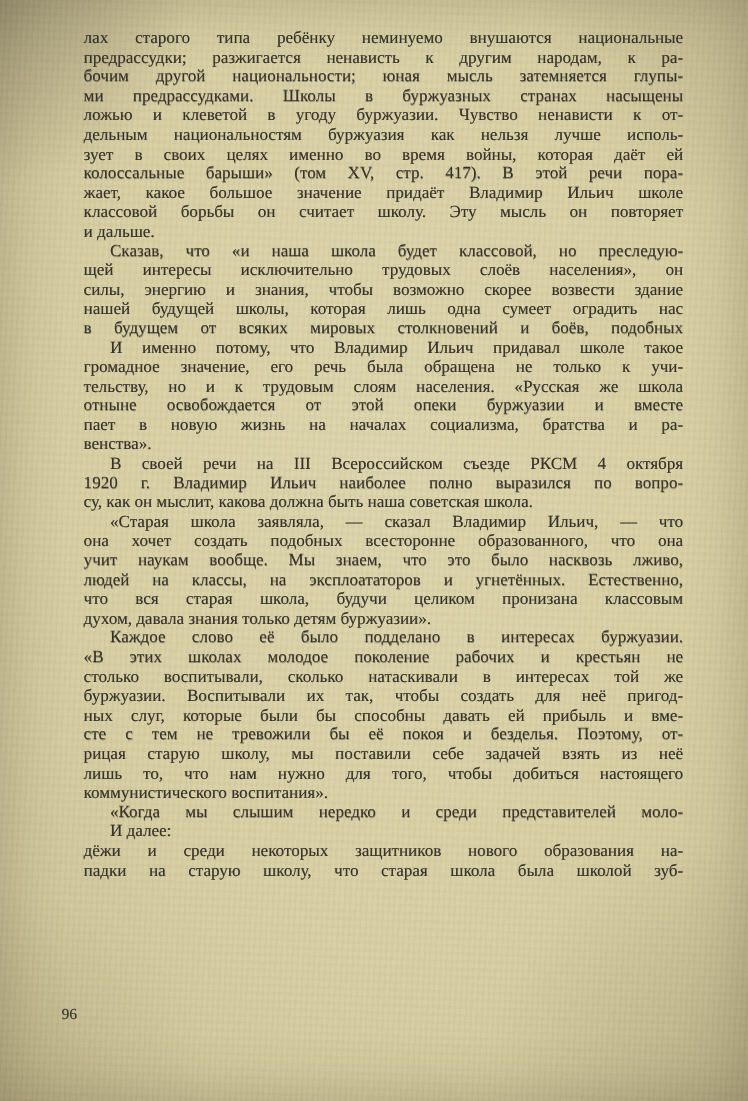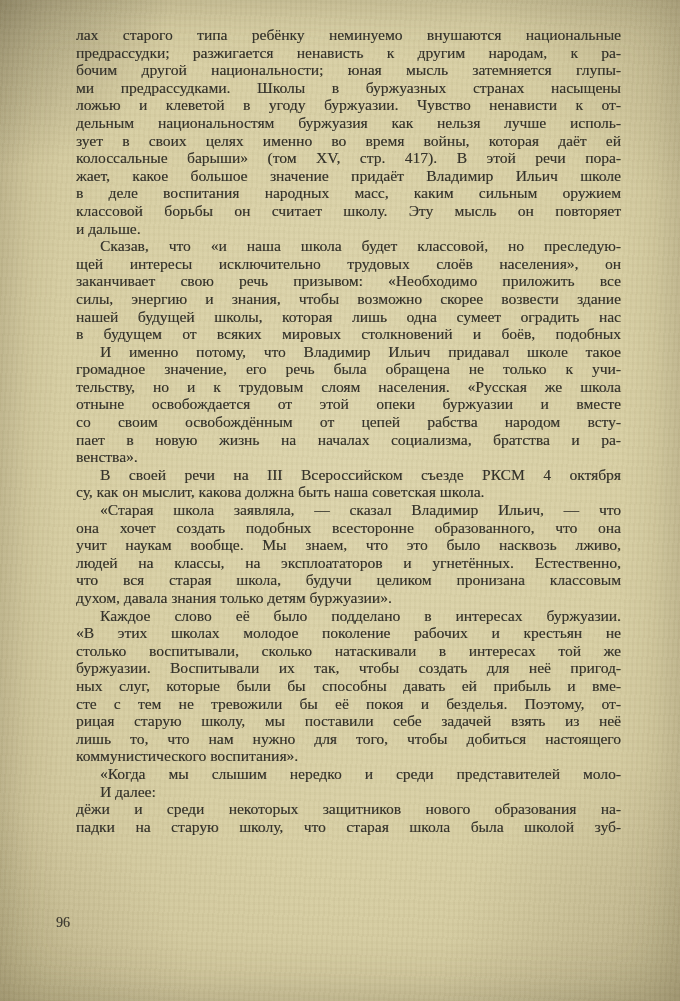--- a/index.html
+++ b/index.html
@@ -60,37 +60,35 @@
   <div class="text-block" id="text-block" style="color: rgb(53, 51, 44);">
       <div class="line">лах старого типа ребёнку неминуемо внушаются национальные</div>
       <div class="line">предрассудки; разжигается ненависть к другим народам, к ра-</div>
       <div class="line">бочим другой национальности; юная мысль затемняется глупы-</div>
       <div class="line">ми предрассудками. Школы в буржуазных странах насыщены</div>
       <div class="line">ложью и клеветой в угоду буржуазии. Чувство ненависти к от-</div>
       <div class="line">дельным национальностям буржуазия как нельзя лучше исполь-</div>
       <div class="line">зует в своих целях именно во время войны, которая даёт ей</div>
       <div class="line">колоссальные барыши» (том XV, стр. 417). В этой речи пора-</div>
       <div class="line">жает, какое большое значение придаёт Владимир Ильич школе</div>
-      <div class="line">в деле воспитания народных масс, каким сильным оружием</div>
       <div class="line">классовой борьбы он считает школу. Эту мысль он повторяет</div>
       <div class="line last">и дальше.</div>
       <div class="line indent">Сказав, что «и наша школа будет классовой, но преследую-</div>
       <div class="line">щей интересы исключительно трудовых слоёв населения», он</div>
-      <div class="line">заканчивает свою речь призывом: «Необходимо приложить все</div>
       <div class="line">силы, энергию и знания, чтобы возможно скорее возвести здание</div>
       <div class="line">нашей будущей школы, которая лишь одна сумеет оградить нас</div>
       <div class="line">в будущем от всяких мировых столкновений и боёв, подобных</div>
       <div class="line indent">И именно потому, что Владимир Ильич придавал школе такое</div>
       <div class="line">громадное значение, его речь была обращена не только к учи-</div>
       <div class="line">тельству, но и к трудовым слоям населения. «Русская же школа</div>
       <div class="line">отныне освобождается от этой опеки буржуазии и вместе</div>
-      <div class="line">со своим освобождённым от цепей рабства народом всту-</div>
       <div class="line">пает в новую жизнь на началах социализма, братства и ра-</div>
       <div class="line last">венства».</div>
       <div class="line indent">В своей речи на III Всероссийском съезде РКСМ 4 октября</div>
+      <div class="line">1920 г. Владимир Ильич наиболее полно выразился по вопро-</div>
       <div class="line last">су, как он мыслит, какова должна быть наша советская школа.</div>
       <div class="line indent">«Старая школа заявляла, — сказал Владимир Ильич, — что</div>
       <div class="line">она хочет создать подобных всесторонне образованного, что она</div>
       <div class="line">учит наукам вообще. Мы знаем, что это было насквозь лживо,</div>
       <div class="line">людей на классы, на эксплоататоров и угнетённых. Естественно,</div>
       <div class="line">что вся старая школа, будучи целиком пронизана классовым</div>
       <div class="line last">духом, давала знания только детям буржуазии».</div>
       <div class="line indent">Каждое слово её было подделано в интересах буржуазии.</div>
       <div class="line">«В этих школах молодое поколение рабочих и крестьян не</div>
       <div class="line">столько воспитывали, сколько натаскивали в интересах той же</div>

